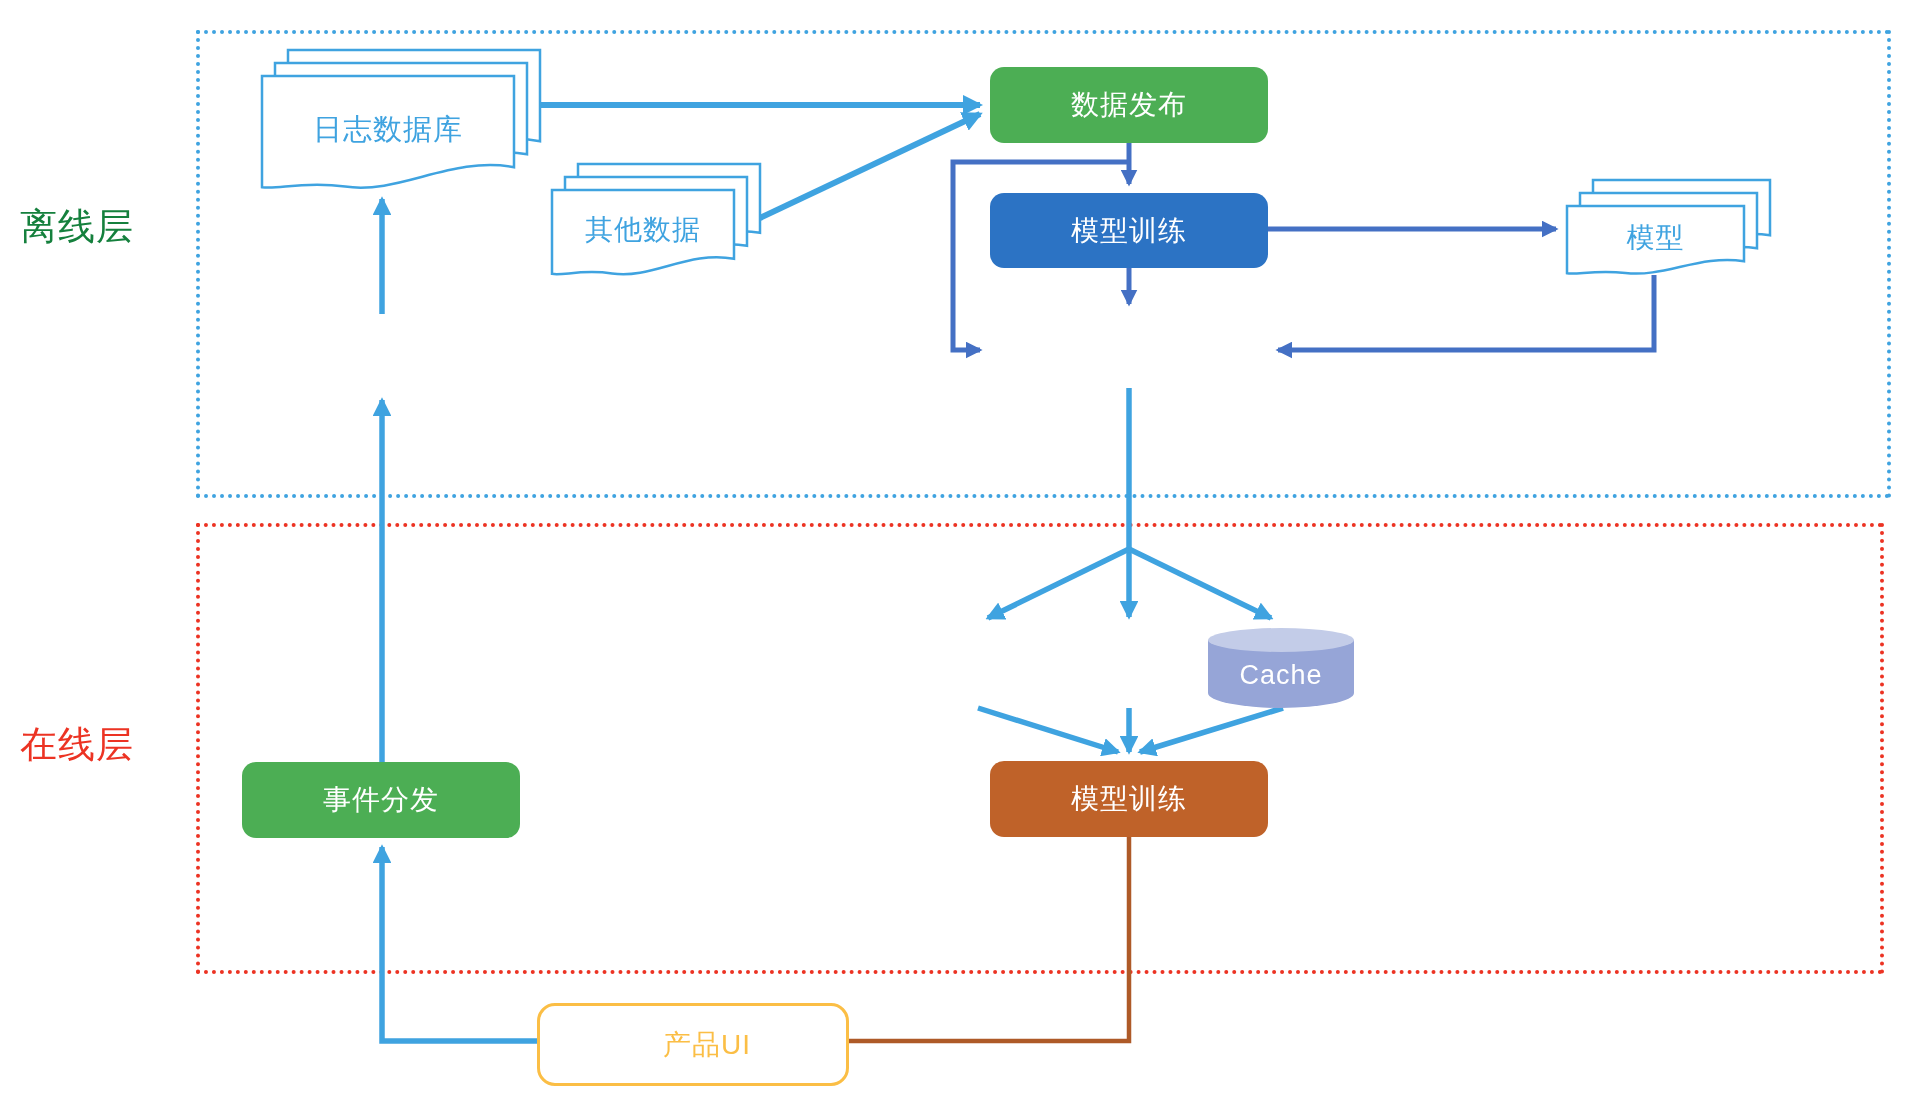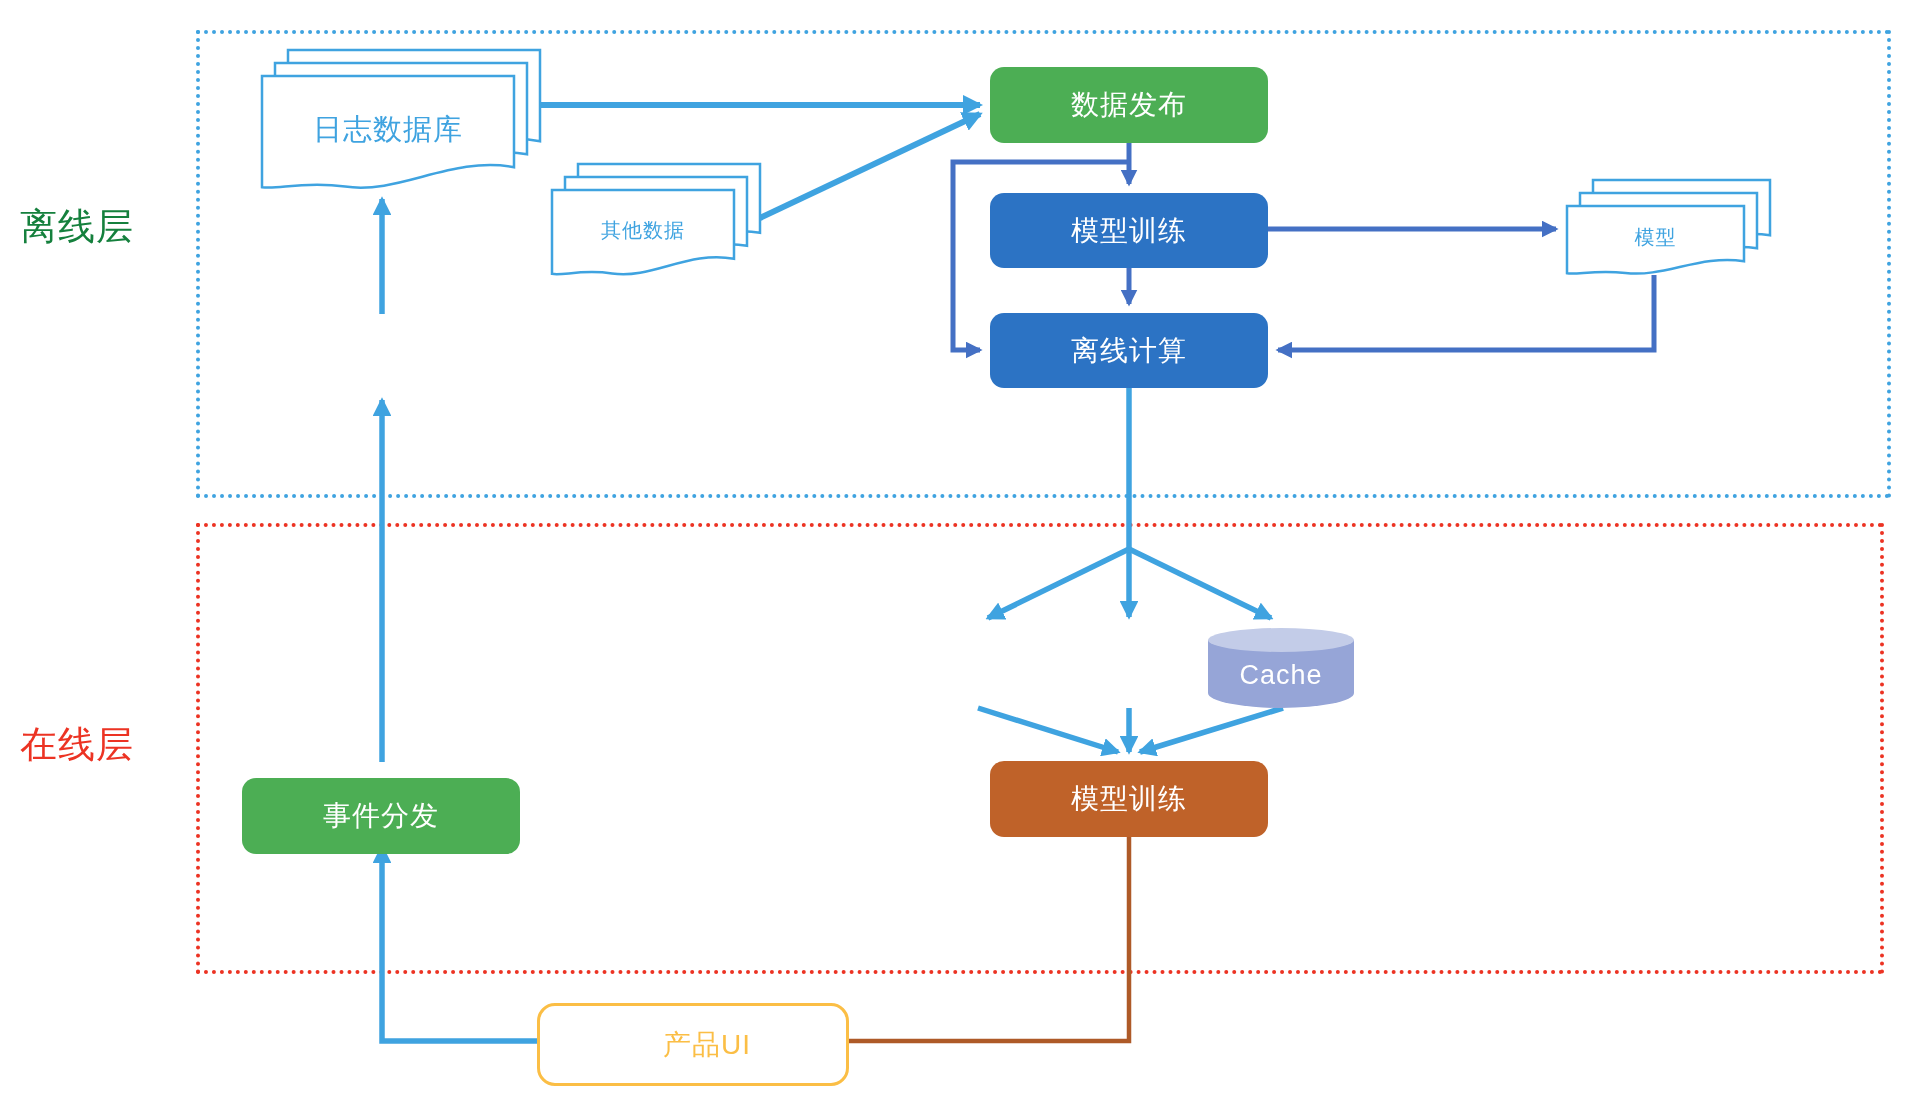--- a/index.html
+++ b/index.html
@@ -18,21 +18,21 @@
   #lbl-online  { left:20px; top:720px; }
 
   .node { position:absolute; z-index:2; }
   .rbox { border-radius:14px; display:flex; align-items:center; justify-content:center; }
   .nlabel { color:#ffffff; font-size:28px; letter-spacing:1px; white-space:nowrap;text-align:center; }
 
   #n-publish { left:990px; top:67px;  width:278px; height:76px; }
   #n-train   { left:990px; top:193px; width:278px; height:75px; }
   #n-offcalc { left:990px; top:313px; width:278px; height:75px; }
   #n-service { left:990px; top:761px; width:278px; height:76px; }
-  #n-event   { left:242px; top:762px; width:278px; height:76px;margin-top:16px; }
+  #n-event   { left:242px; top:762px; width:278px; height:76px; }
 
   #n-productui { left:537px; top:1003px; width:278px; height:77px; background:#ffffff;
                  border-radius:18px; display:flex; align-items:center; justify-content:center;padding-left:28px; }
   #n-productui .nlabel { font-size:28px; }
 
   
   .cylinder { }
   .cyl-top  { position:absolute; left:0; right:0; top:0; height:26px; border-radius:50%; z-index:2; }
   .cyl-body { position:absolute; left:0; right:0; top:13px; bottom:0; z-index:1;
               border-radius:0 0 50% 50% / 0 0 15px 15px; }
@@ -44,21 +44,21 @@
   #n-mysql { left:1054px; top:628px; width:146px; height:80px; }
   #n-cache { left:1208px; top:628px; width:146px; height:80px; }
   #n-nosql .cyl-top, #n-mysql .cyl-top, #n-cache .cyl-top { height:24px; }
   #n-nosql .cyl-body, #n-mysql .cyl-body, #n-cache .cyl-body { top:12px; }
   #n-nosql .cyl-label, #n-mysql .cyl-label, #n-cache .cyl-label { font-size:27px; }
 
   
   .doc { }
   .doc-svg { position:absolute; left:0; top:0; overflow:visible; }
   .doc-label { position:absolute; left:0; right:26px; top:26px; bottom:6px; z-index:2;
-               display:flex; align-items:center; justify-content:center; font-size:20px; letter-spacing:1px; }
+               display:flex; align-items:center; justify-content:center; font-size:28px; letter-spacing:1px; }
   #n-batch { left:262px; top:50px;  width:278px; height:140px; }
   #n-batch .doc-label { font-size:29px; }
   #n-other { left:552px; top:164px; width:208px; height:112px; }
   #n-model { left:1567px; top:180px; width:203px; height:95px; }
 </style>
 </head>
 <body>
 
 <div class="stage">
 
@@ -124,23 +124,20 @@
       </svg>
     <span class="doc-label" style="color: rgb(63, 163, 224);">模型</span>
   </div>
 
   <div class="node rbox" id="n-publish" style="background: rgb(76, 174, 84);">
     <span class="nlabel">数据发布</span>
   </div>
   <div class="node rbox" id="n-train" style="background: rgb(44, 115, 196);">
     <span class="nlabel">模型训练</span>
   </div>
-  <div class="node rbox" id="n-offcalc" style="background: rgb(44, 115, 196);">
-    <span class="nlabel">离线计算</span>
-  </div>
   <div class="node rbox" id="n-service" style="background: rgb(191, 98, 41);">
     <span class="nlabel">模型训练</span>
   </div>
   <div class="node rbox" id="n-event" style="background: rgb(76, 174, 84);">
     <span class="nlabel">事件分发</span>
   </div>
 
   <div class="node cylinder" id="n-cache">
     <div class="cyl-body" style="background: rgb(150, 165, 215);"></div>
     <div class="cyl-top" style="background: rgb(195, 204, 232);"></div>

